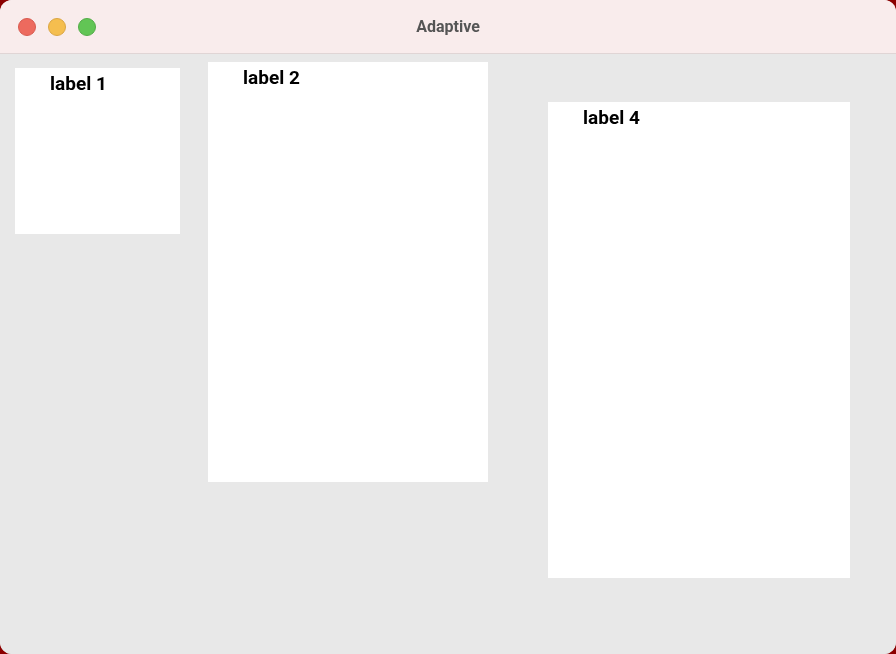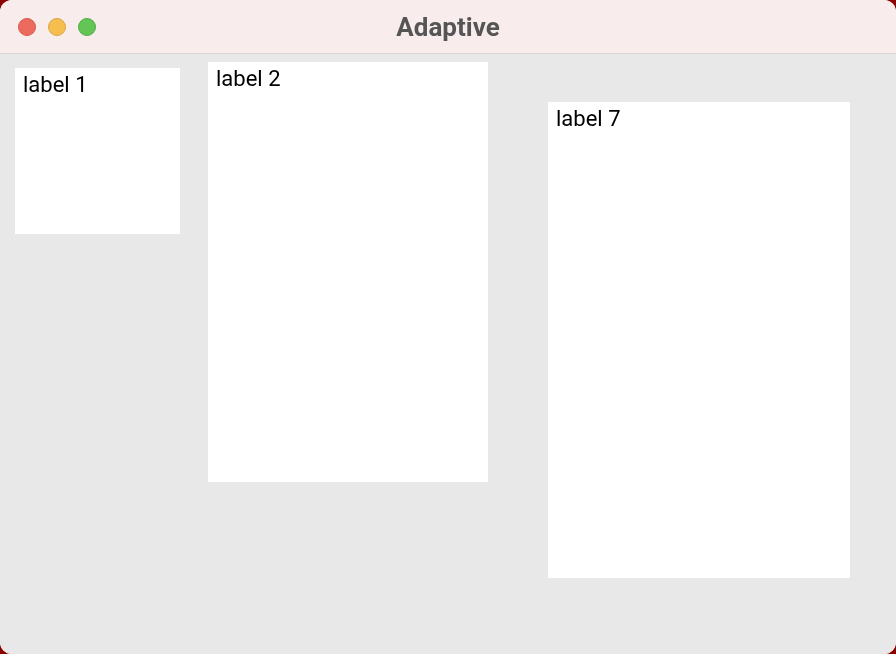--- a/index.html
+++ b/index.html
@@ -62,42 +62,43 @@
     .traffic-light.zoom {
       background: #62c555;
       border: 1px solid #52ac47;
     }
     
     .window-title {
       position: absolute;
       left: 0;
       right: 0;
       text-align: center;
-      font-size: 26px;
+      font-size: 16px;
       font-weight: 700;
       color: #555;
       pointer-events: none;
     }
     
     .content {
       flex: 1;
       position: relative;
       background: #e8e8e8;
     }
     
     .panel {
       position: absolute;
       background: #ffffff;
       padding: 4px 8px;
     }
     
     .panel-label {
-      font-size: 22px;
+      font-size: 19px;
       color: #000;
-      font-weight: 400;
+      font-weight: 700;
+      margin-left: 27px;
     }
     
     .panel-1 {
       left: 15px;
       top: 14px;
       width: 165px;
       height: 166px;
     }
     
     .panel-2 {
@@ -128,16 +129,16 @@
   </div>
 
   <div class="content">
     <div class="panel panel-1">
       <div class="panel-label">label 1</div>
     </div>
     <div class="panel panel-2">
       <div class="panel-label">label 2</div>
     </div>
     <div class="panel panel-3">
-      <div class="panel-label">label 7</div>
+      <div class="panel-label">label 4</div>
     </div>
   </div>
 </div>
 
 </body></html>

